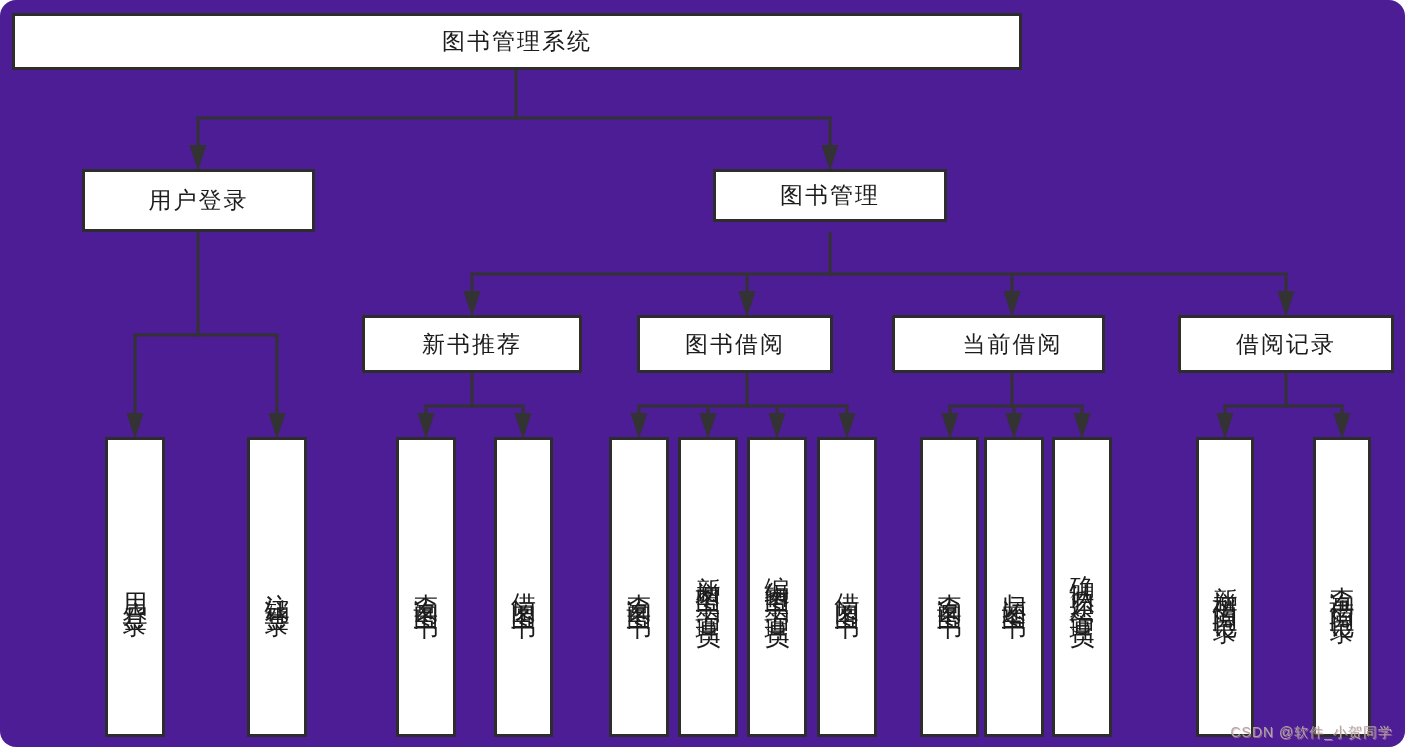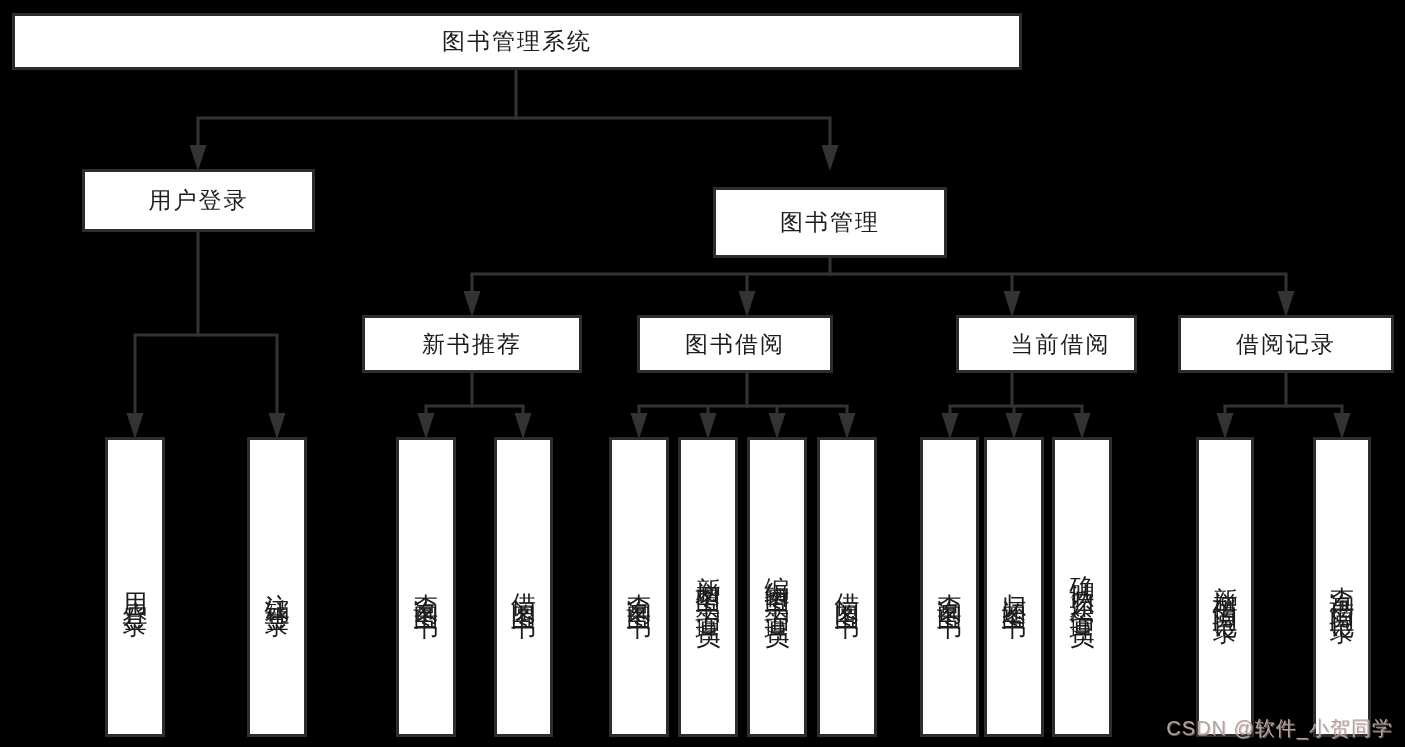--- a/index.html
+++ b/index.html
@@ -1,42 +1,43 @@
 <!DOCTYPE html>
 <html><head>
 <meta charset="utf-8">
 <style>
   html,body{margin:0;padding:0;background:#ffffff;}
   #canvas{
     position:relative;
     width:1405px;height:747px;
-    background:#000000;
+    background:#4c1d95;
     font-family:"Liberation Sans","DejaVu Sans",sans-serif;
     overflow:hidden;
+    border-radius:16px;
   }
   #edges{position:absolute;left:0;top:0;z-index:0;}
   .node{
     position:absolute;
     background:#ffffff;
     border:3px solid #2d2d2d;
     box-sizing:border-box;
     display:flex;
     align-items:center;
     justify-content:center;
     color:#1c1c1c;
     z-index:1;
   }
   .hnode{font-size:23px;letter-spacing:2px;white-space:nowrap;}
   .root{left:12px;top:13px;width:1010px;height:57px;}
   .lvl2-a{left:82px;top:169px;width:233px;height:63px;}
-  .lvl2-b{left:713px;top:169px;width:234px;height:71px;margin-top:18px;}
+  .lvl2-b{left:713px;top:169px;width:234px;height:53px;}
   .lvl3{top:315px;height:58px;}
   .lvl3-a{left:362px;width:220px;text-align:center;}
   .lvl3-b{left:637px;width:196px;}
-  .lvl3-c{left:956px;width:181px;padding-left:28px;}
+  .lvl3-c{left:892px;width:213px;padding-left:28px;}
   .lvl3-d{left:1178px;width:216px;font-family:Liberation Serif, serif;}
   .leaf{top:437px;height:300px;}
   .leaf span{
     writing-mode:vertical-rl;
     text-orientation:mixed;
     font-size:25px;
     line-height:1;
     letter-spacing:7px;
     color:#1c1c1c;
     white-space:nowrap;
@@ -50,21 +51,21 @@
   .lf7{left:747px;width:60px;}
   .lf8{left:817px;width:60px;}
   .lf9{left:920px;width:59px;}
   .lf10{left:984px;width:60px;}
   .lf11{left:1052px;width:60px;}
   .lf12{left:1196px;width:58px;}
   .lf13{left:1313px;width:58px;}
   #watermark{
     position:absolute;
     right:12px;bottom:5px;
-    font-size:20px;
+    font-size:14px;
     color:#a7a7a7;
     letter-spacing:1px;
     text-shadow:1px 1px 0 rgba(233,150,150,0.55);
     z-index:2;
     white-space:nowrap;
   }
 </style>
 </head>
 <body>
 

